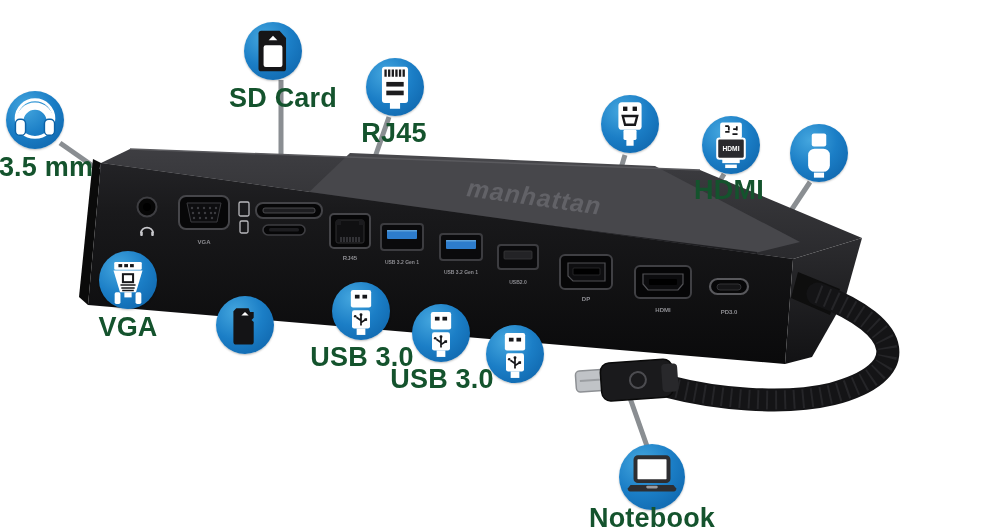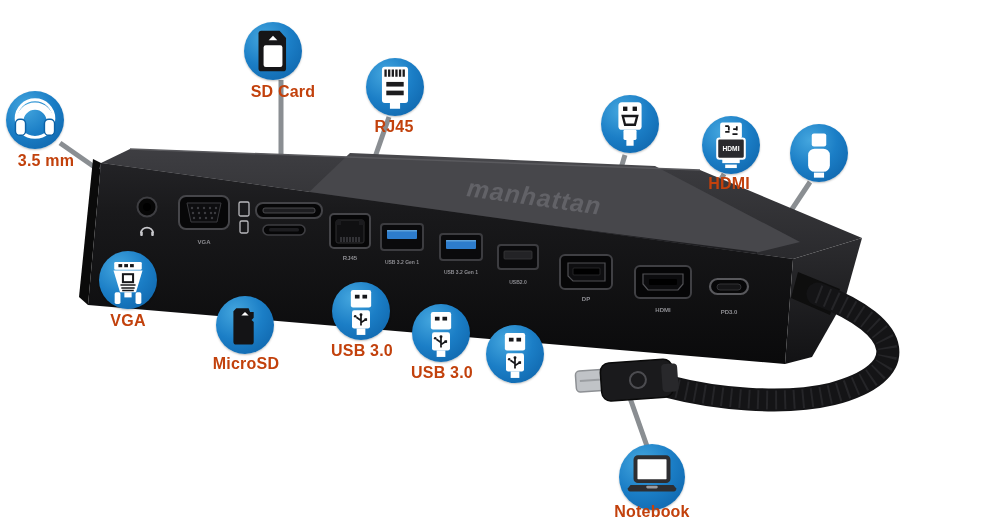--- a/index.html
+++ b/index.html
@@ -11,21 +11,21 @@
   .callout{
     position:absolute;width:58px;height:58px;border-radius:50%;
     background:radial-gradient(circle at 34% 28%, #44a6de 0%, #1b7ec6 48%, #0c5fa5 100%);
     display:flex;align-items:center;justify-content:center;
     box-shadow:0 1px 2px rgba(0,0,0,.25);
   }
   .callout svg{width:100%;height:100%;display:block;}
   .callout.big{width:66px;height:66px;}
   .clabel{
     position:absolute;width:160px;text-align:center;
-    font-size:16px;font-weight:700;color:#c2410c;letter-spacing:.2px;
+    font-size:27px;font-weight:700;color:#14532d;letter-spacing:.2px;
     transform:translateX(-80px);white-space:nowrap;
   }
   .portlabel{font-family:"Liberation Sans",sans-serif;fill:#8d8d92;font-weight:700;}
 </style>
 </head>
 <body>
 
 <div id="stage">
 
   <svg id="scene" width="987" height="528" viewBox="0 0 987 528">
@@ -257,21 +257,20 @@
     </svg>
   </div>
   <div class="clabel" style="left:128px;top:312px">VGA</div>
 
   <div class="callout" style="left:216px;top:296px">
     <svg viewBox="0 0 40 40">
       <path d="M14,8.5 h8.5 l1,2.5 h2.5 v4 l-1.5,1.5 1.5,1.5 v13.5 a2,2 0 0 1 -2,2 h-10 a2,2 0 0 1 -2,-2 v-21 z" fill="#141416"></path>
       <polygon points="17.5,13.5 20,11 22.5,13.5" fill="#fff"></polygon>
     </svg>
   </div>
-  <div class="clabel" style="left:246px;top:355px">MicroSD</div>
 
   <div class="callout" style="left:332px;top:282px">
     <svg viewBox="0 0 40 40">
       <rect x="13" y="5.5" width="14" height="12" rx="1.5" fill="#fff"></rect>
       <rect x="15.8" y="8.8" width="3.2" height="2.6" fill="#17171a"></rect>
       <rect x="21" y="8.8" width="3.2" height="2.6" fill="#17171a"></rect>
       <rect x="13.8" y="19.5" width="12.4" height="12.5" rx="1.5" fill="#fff"></rect>
       <path d="M20,30 v-7 M20,26.5 l-3.2,-2.2 M20,28 l3.2,-2.2" stroke="#17171a" stroke-width="1.2" fill="none"></path>
       <circle cx="20" cy="22.6" r="1" fill="#17171a"></circle>
       <circle cx="16" cy="23.6" r="0.9" fill="#17171a"></circle>

